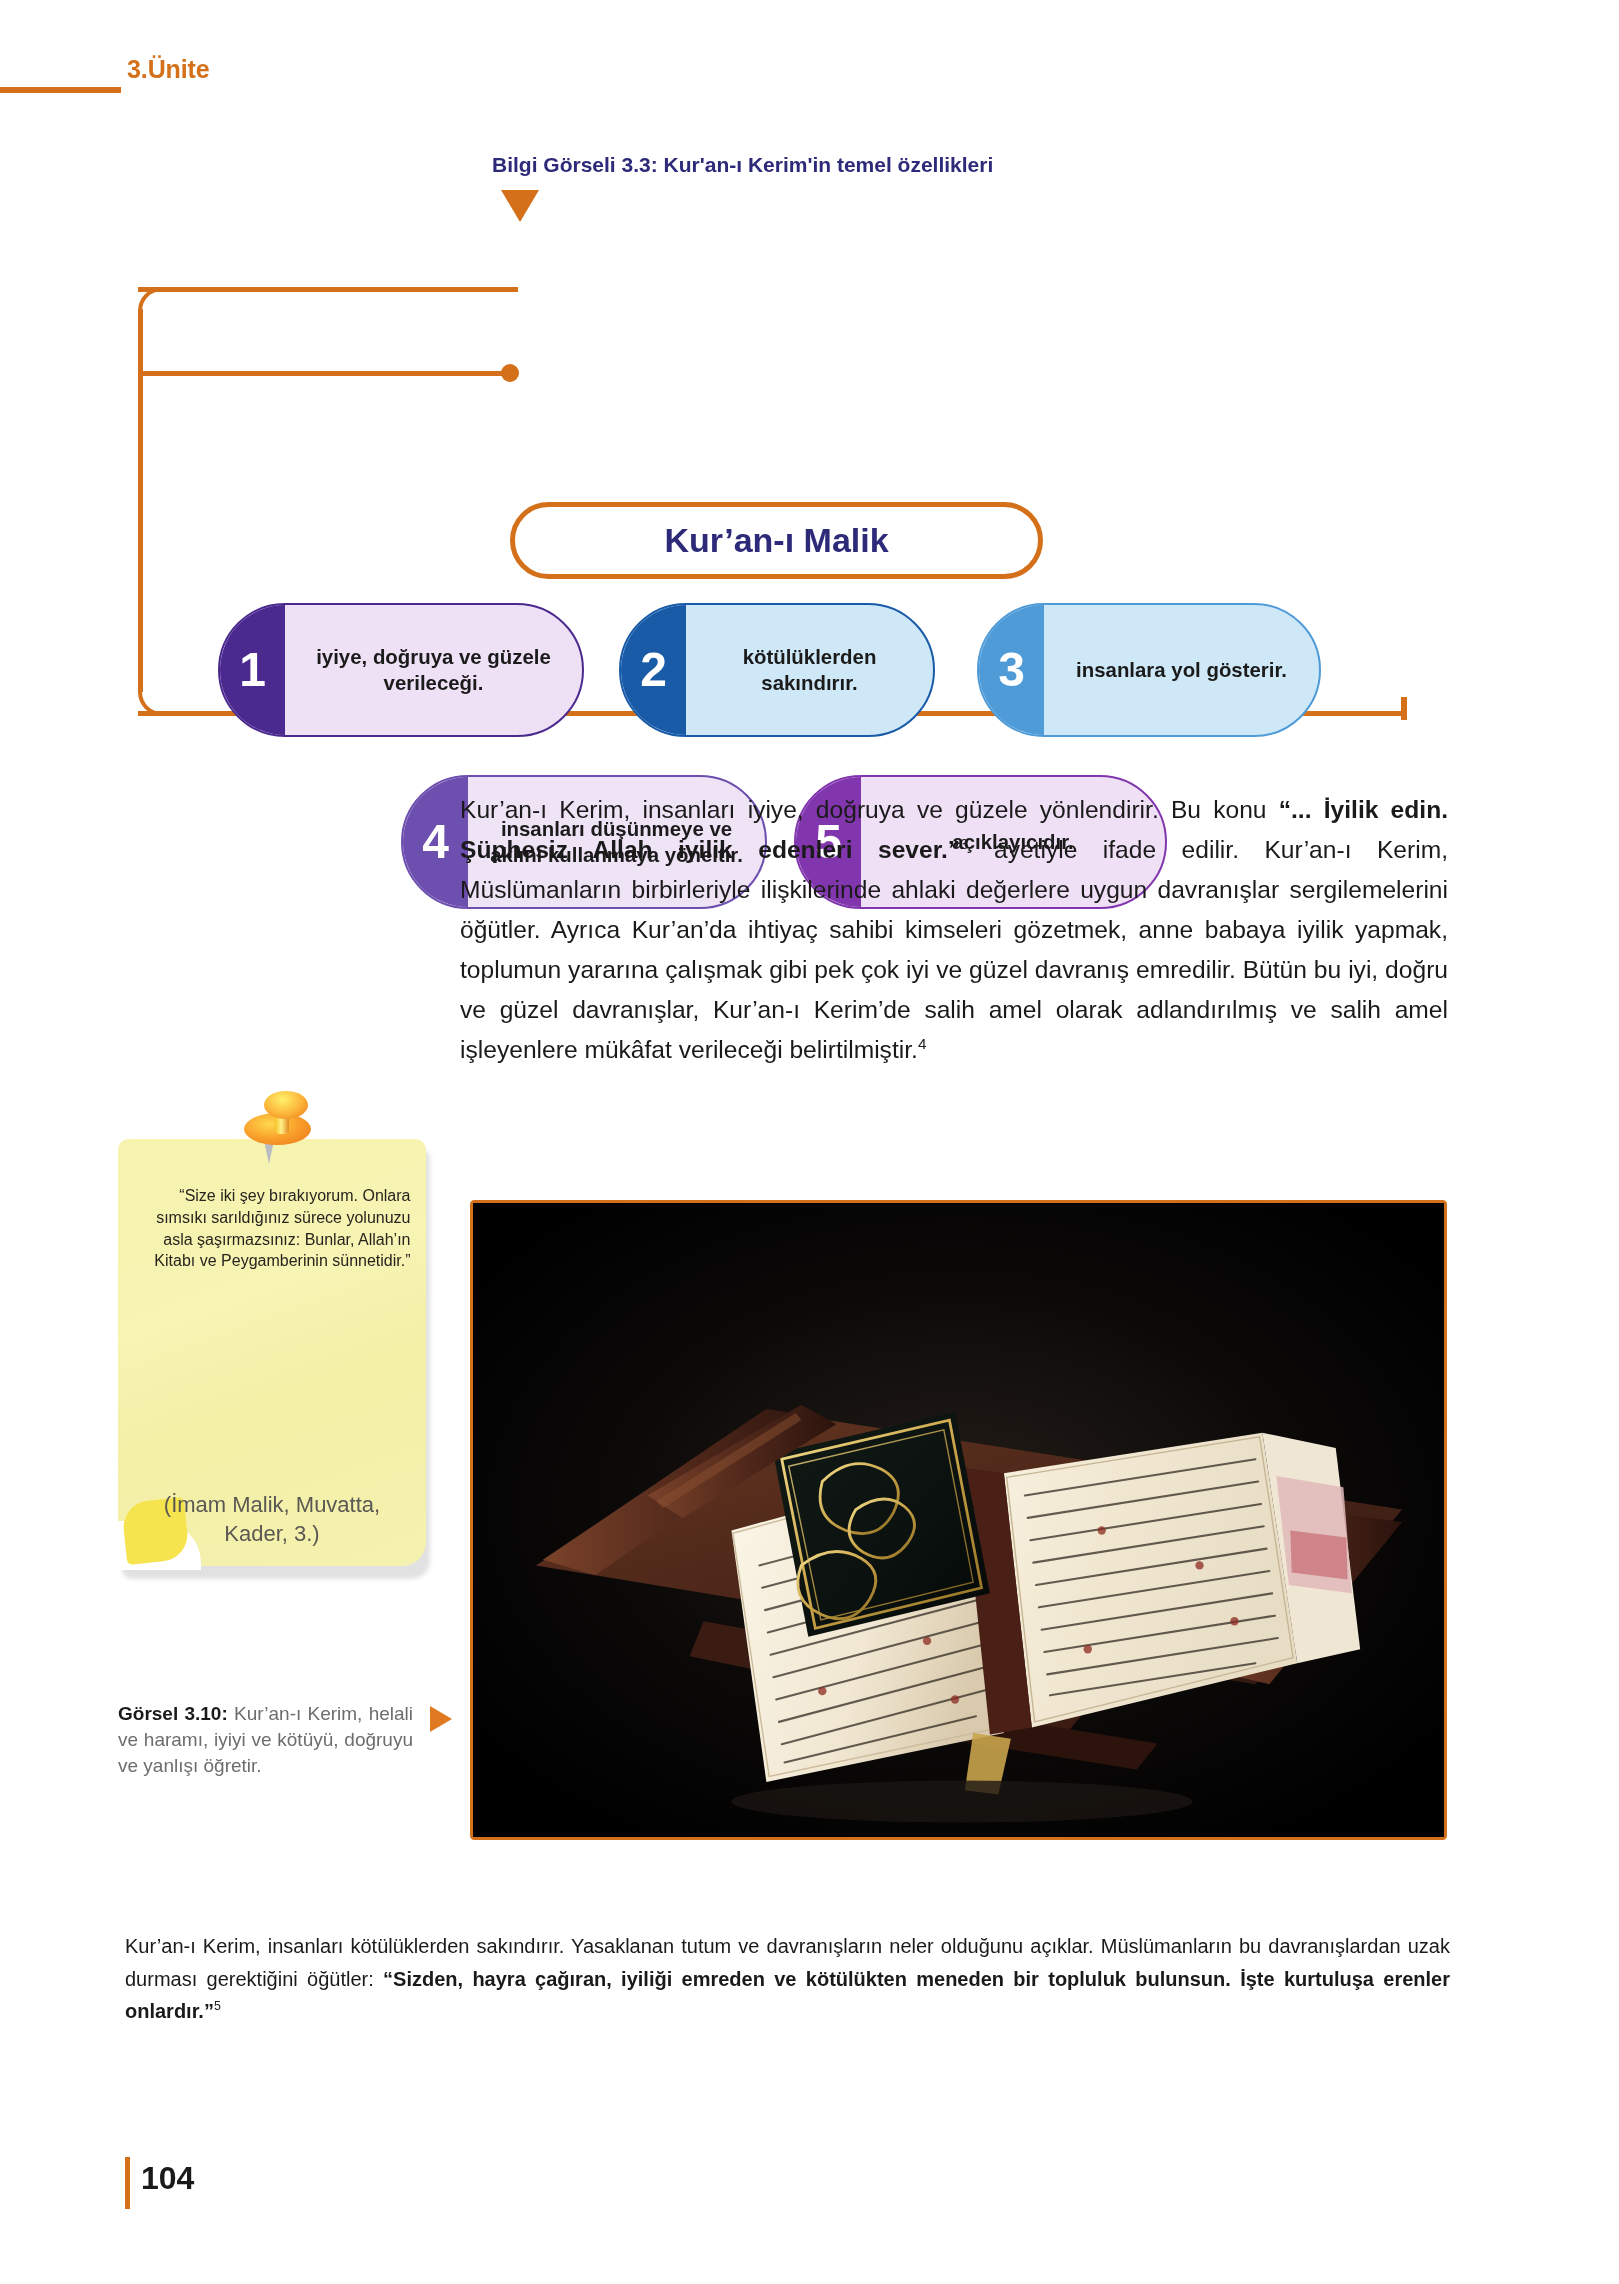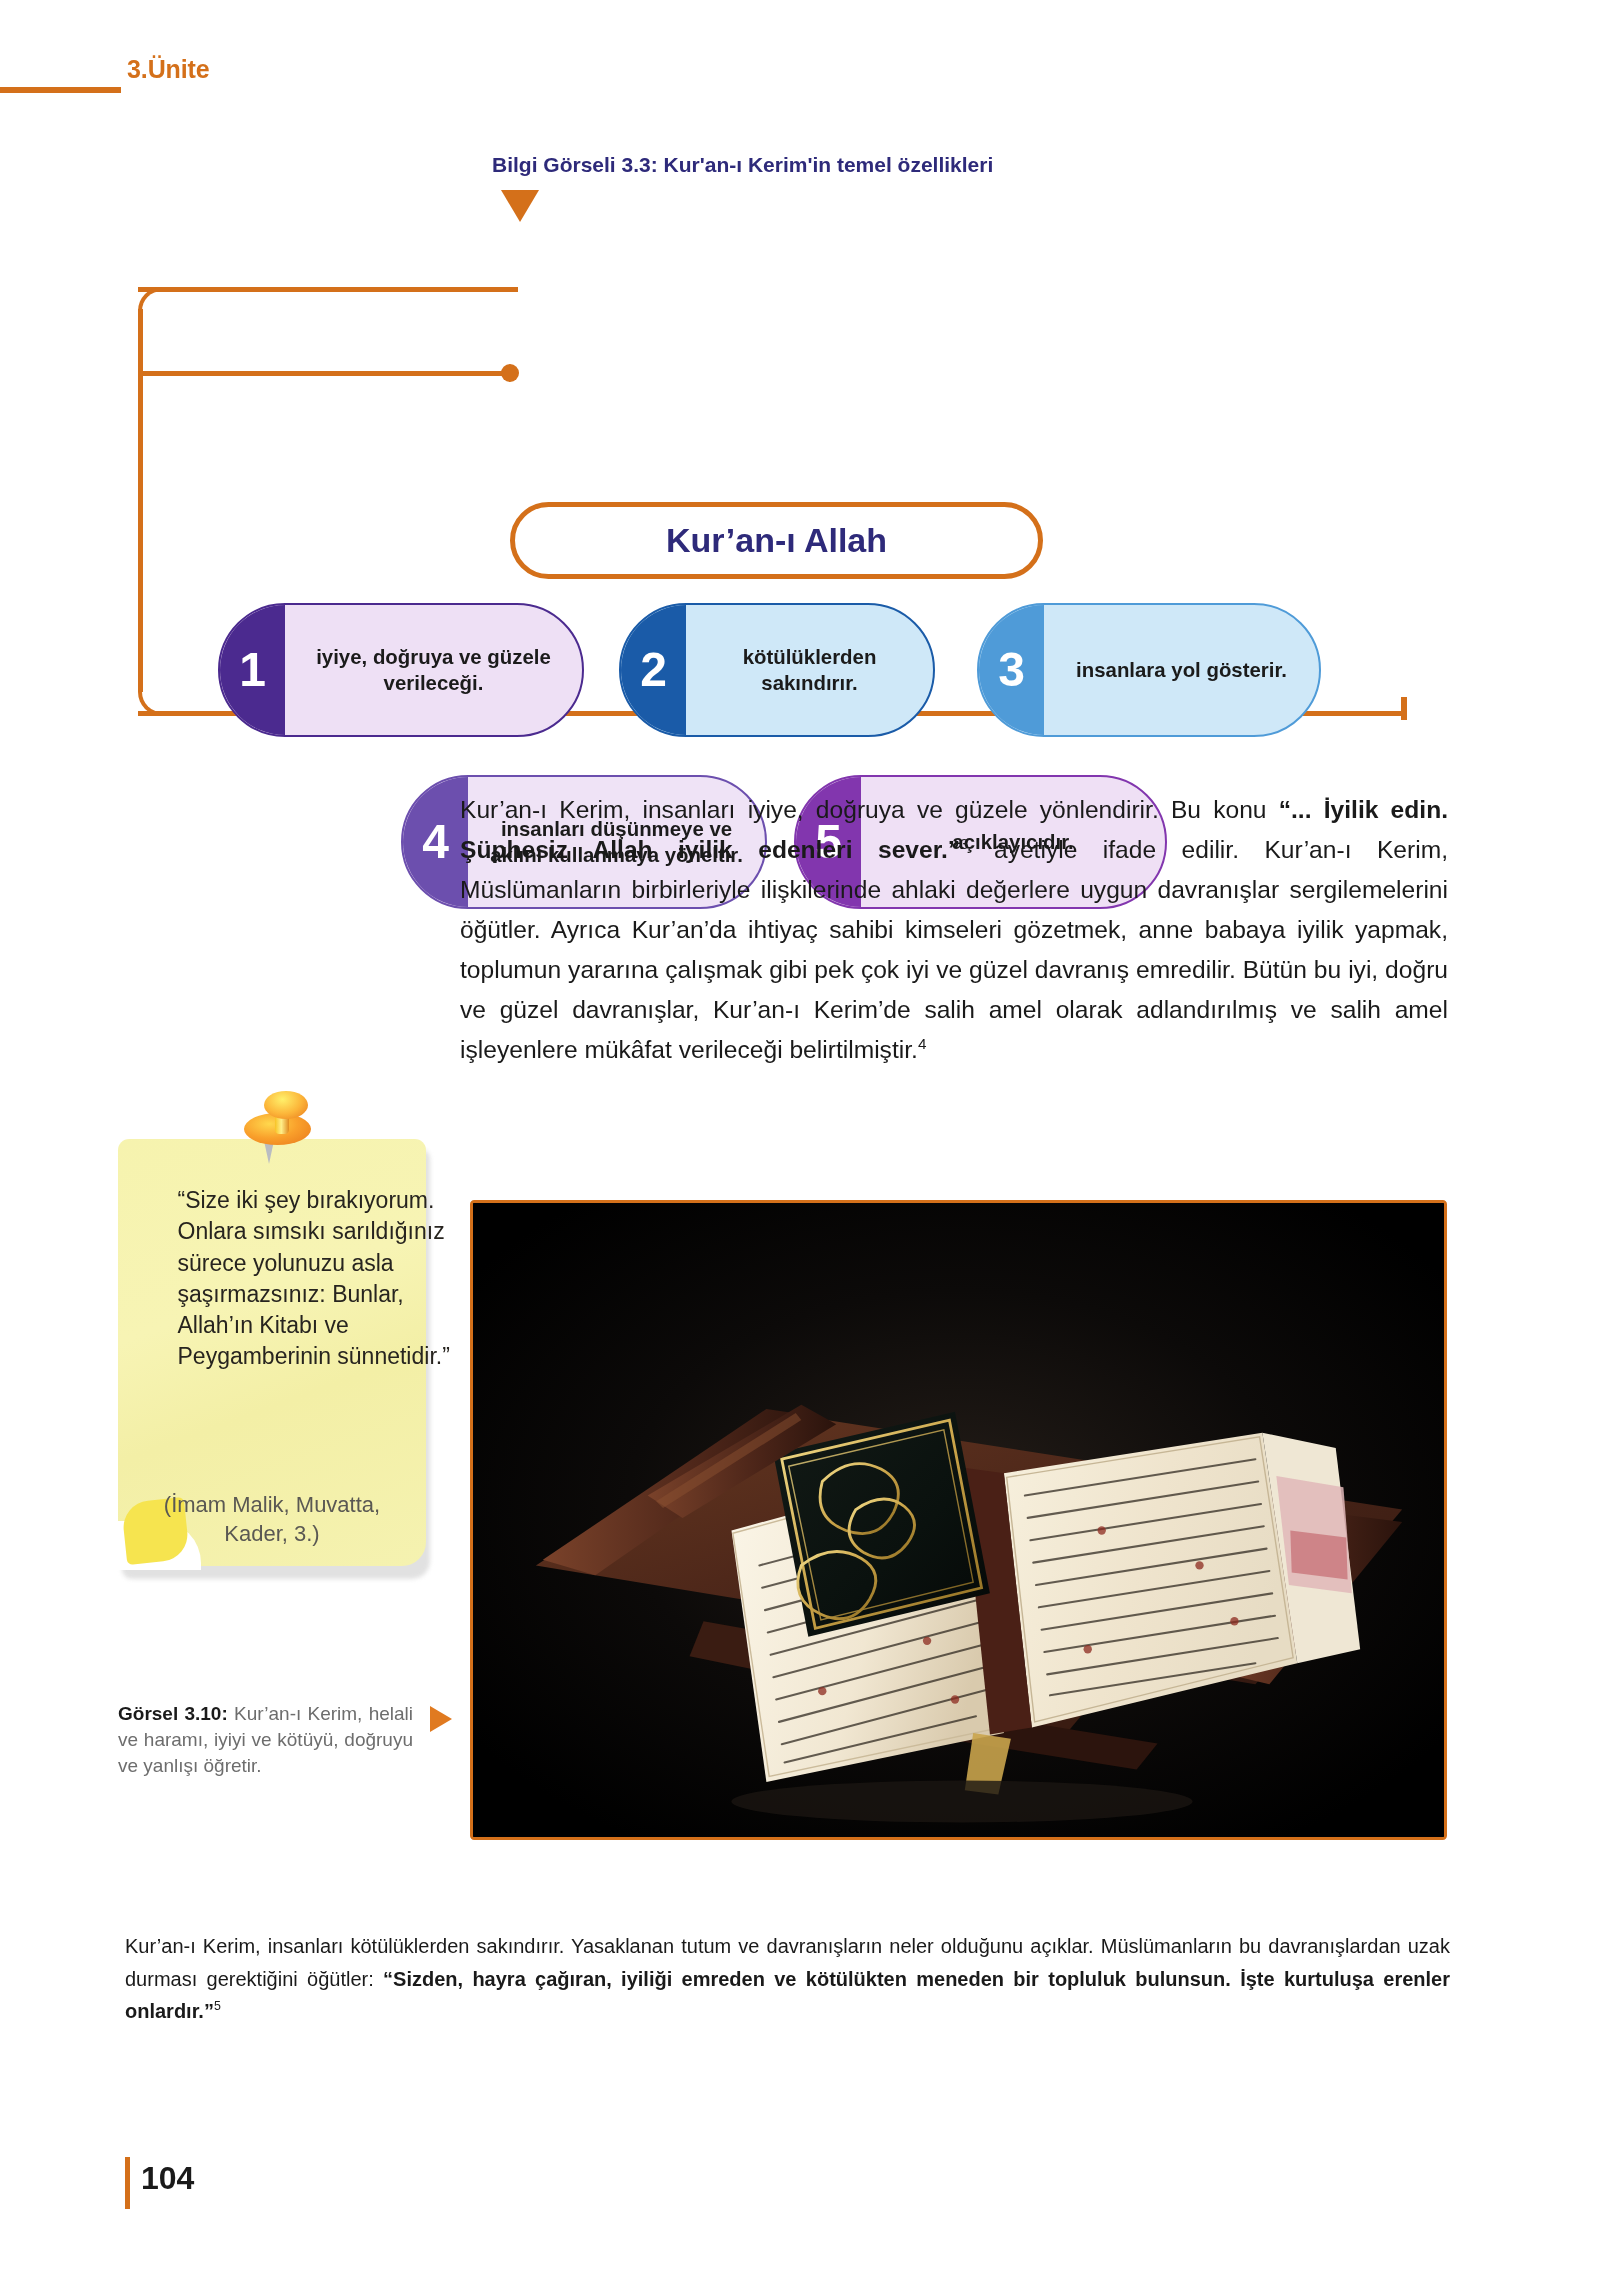--- a/index.html
+++ b/index.html
@@ -255,25 +255,24 @@
     width: 0; height: 0;
     border-left: 6.3px solid transparent;
     border-right: 6.3px solid transparent;
     border-top: 28px solid #b9bcc2;
   }
   .note-text {
     position: absolute;
     left: 0; top: 46px;
     width: 308px;
     padding: 0 15.5px;
-    text-align: left;
-    font-size: 23px;
+    text-align: right;
+    font-size: 16px;
     line-height: 1.36;
     color: #27241f;
-    margin-left: 44px;
   }
   .note-source {
     position: absolute;
     left: 0; top: 351px;
     width: 308px;
     padding: 0 15.5px;
     text-align: center;
     font-size: 22px;
     line-height: 1.34;
     color: #5a5853;
@@ -353,21 +352,21 @@
     <div class="frame-top"></div>
     <div class="frame-top-round"></div>
     <div class="frame-left"></div>
     <div class="frame-bot"></div>
     <div class="frame-bot-round"></div>
     <div class="frame-end-tick"></div>
     <div class="connector-line"></div>
     <div class="connector-dot"></div>
 
     <div class="root-pill">
-      <span class="root-pill-label">Kur’an-ı Allah</span>
+      <span class="root-pill-label">Kur’an-ı Malik</span>
     </div>
 
     <div class="pill" id="pill-1" style="background: rgb(238, 224, 245); border: 2.1px solid rgb(75, 42, 143);">
       <div class="pill-num" style="background: rgb(75, 42, 143);">1</div>
       <div class="pill-text">iyiye, doğruya ve güzele verileceği.</div>
     </div>
 
     <div class="pill" id="pill-2" style="background: rgb(207, 232, 248); border: 2.1px solid rgb(26, 91, 168);">
       <div class="pill-num" style="background: rgb(26, 91, 168);">2</div>
       <div class="pill-text">kötülüklerden sakındırır.</div>

